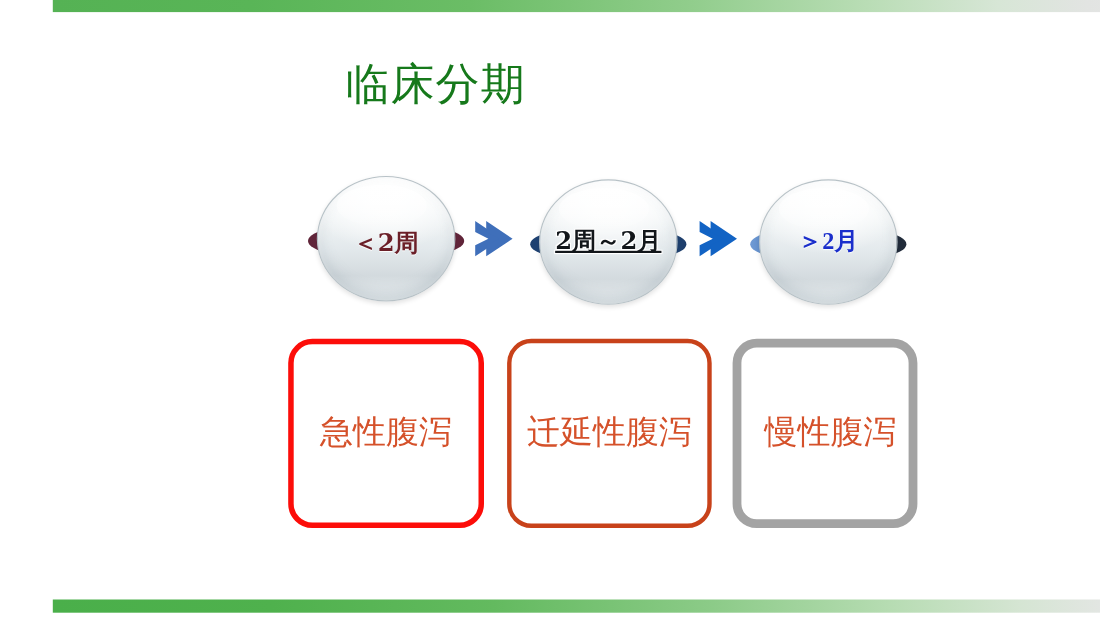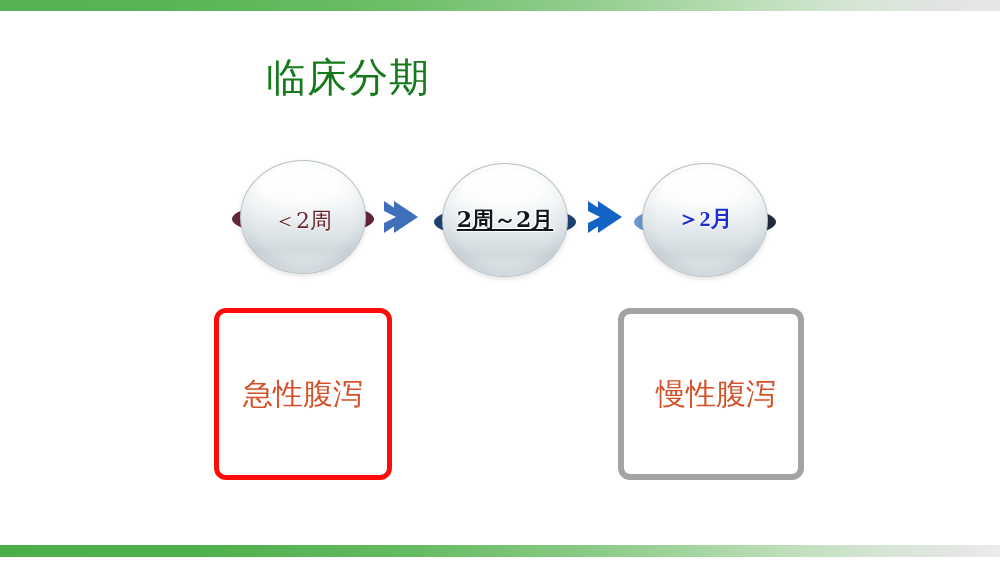--- a/index.html
+++ b/index.html
@@ -13,20 +13,21 @@
     font-family: "Liberation Sans", "DejaVu Sans", sans-serif;
     overflow: hidden;
     position: relative;
   }
 
   
   .slide {
     position: absolute;
     inset: 0;
     background: #ffffff;
+    margin-left: 48px;
   }
   .bar-top {
     position: absolute;
     left: 0;
     top: 0;
     width: 1000px;
     height: 11px;
     background: linear-gradient(to right,
         #55b254 0%,
         #59b557 18%,
@@ -147,21 +148,21 @@
     justify-content: center;
     text-align: center;
     font-size: 22px;
     line-height: 30px;
     font-family: "DejaVu Serif", "Liberation Serif", serif;
     padding: 0 6px;
     box-sizing: border-box;
   }
   .sphere-label.l1 {
     color: #6b1f28;
-    font-weight: 400;
+    font-weight: 700;
     text-shadow: 0 1px 0 rgba(255,255,255,0.85);
     padding-top: 10px;
   }
   .sphere-label.l2 {
     color: #12161a;
     font-weight: 700;
     text-shadow: -1px -1px 0 #fff, 1px -1px 0 #fff, -1px 1px 0 #fff, 1px 1px 0 #fff;
     text-decoration: underline;
   }
   .sphere-label.l3 {
@@ -189,40 +190,40 @@
     left: 0;
     top: 308px;
     width: 1000px;
     height: 180px;
   }
   .dx-box {
     position: absolute;
     top: 0;
     height: 172px;
     background: #ffffff;
-    border-radius: 12px;
+    border-radius: 22px;
     display: flex;
     align-items: center;
     justify-content: center;
     box-sizing: border-box;
   }
   .dx-box.b1 {
     left: 214px;
     width: 178px;
     border: 5px solid #fc0d09;
   }
   .dx-box.b2 {
     left: 413px;
     width: 186px;
     border: 4px solid #c8421a;
   }
   .dx-box.b3 {
     left: 618px;
-    width: 186px;
-    border: 6px solid #a3a3a3;
+    width: 168px;
+    border: 8px solid #a3a3a3;
     padding-left: 10px;
   }
   .dx-label {
     font-size: 30px;
     line-height: 38px;
     color: #d5512a;
     font-weight: 400;
     white-space: nowrap;
     font-family: "DejaVu Serif", "Liberation Serif", serif;
     text-shadow: 0 1px 0 rgba(255,255,255,0.6);
@@ -273,20 +274,23 @@
     </div>
 
   </div>
 
   <div class="box-row">
 
     <div class="dx-box b1">
       <span class="dx-label">急性腹泻</span>
     </div>
 
+    <div class="dx-box b2">
+      <span class="dx-label wide">迁延性腹泻</span>
+    </div>
 
     <div class="dx-box b3">
       <span class="dx-label">慢性腹泻</span>
     </div>
 
   </div>
 
   <div class="bar-bottom"></div>
 
 </div>

